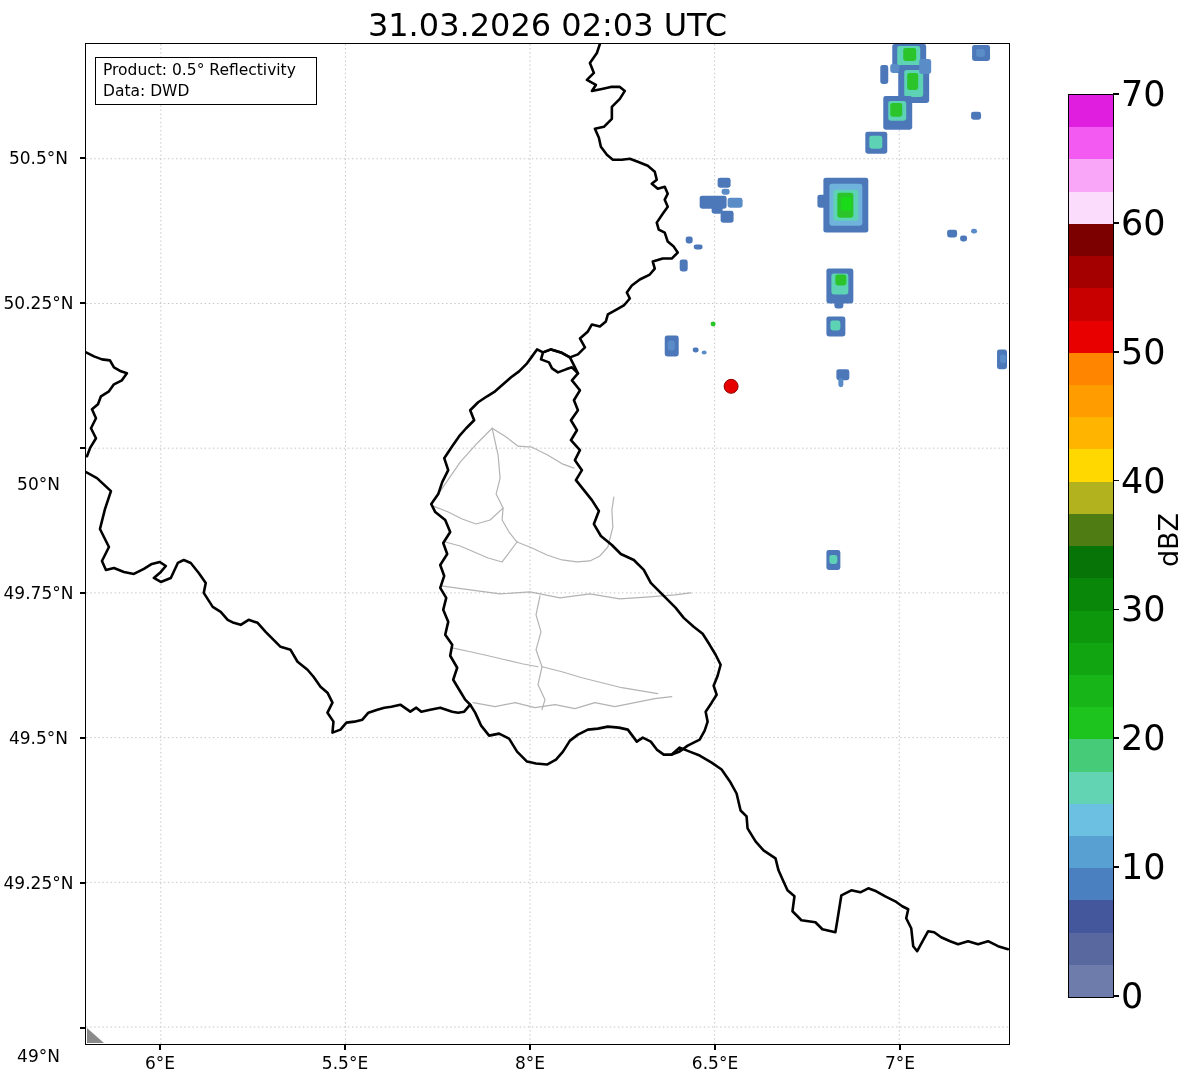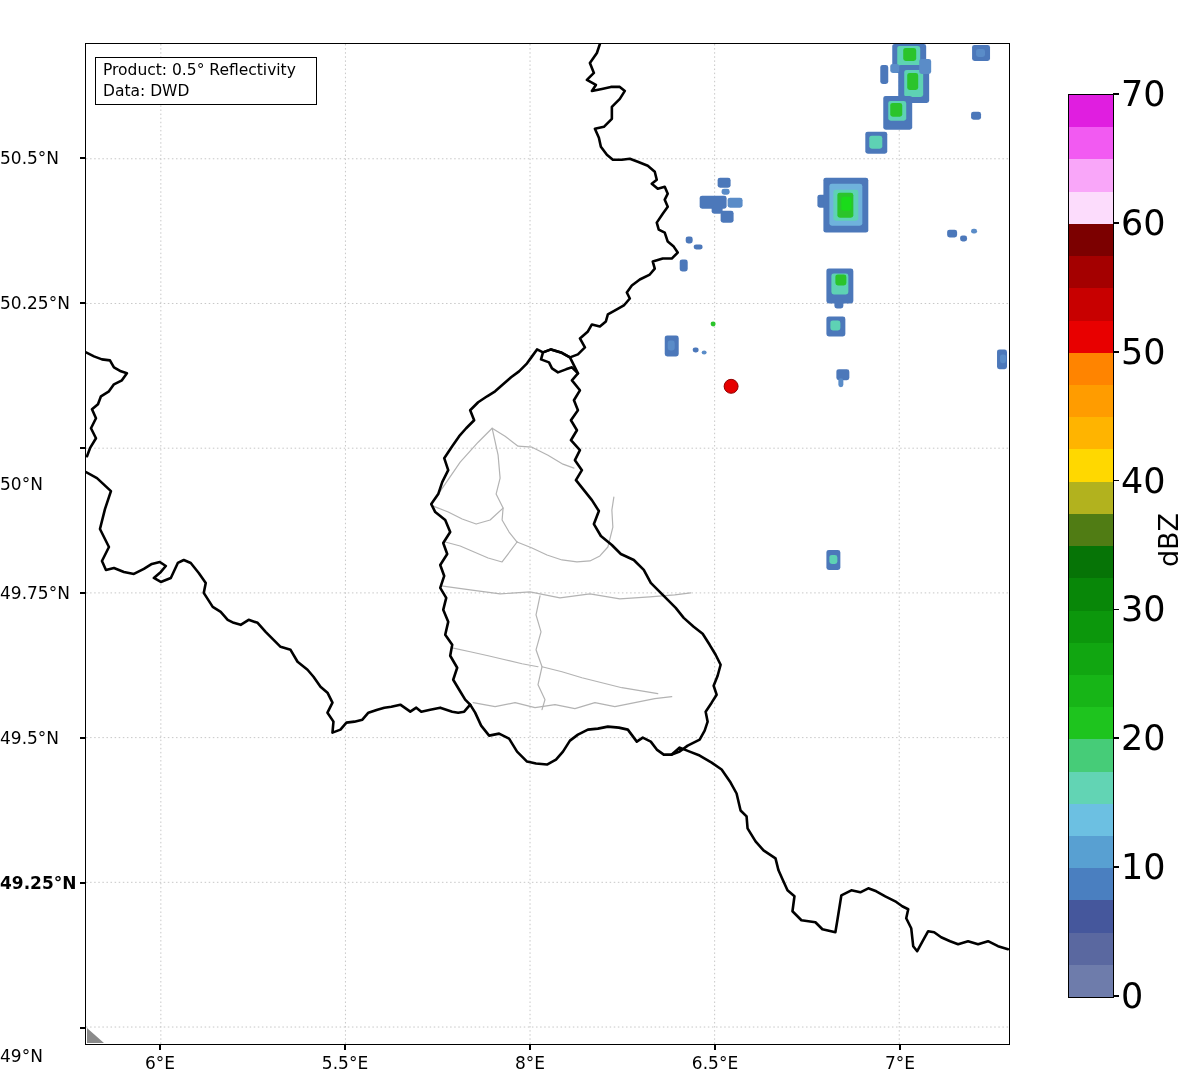--- a/index.html
+++ b/index.html
@@ -6,35 +6,36 @@
   .fig{position:relative;width:1202px;height:1081px;background:#ffffff;
        font-family:"DejaVu Sans","Liberation Sans",sans-serif;color:#000;overflow:hidden;}
   .title{position:absolute;left:85px;top:6px;width:925px;text-align:center;
          font-size:32px;letter-spacing:0px;}
   .plot{position:absolute;left:85px;top:43px;width:925px;height:1002px;
         border:1.8px solid #000;box-sizing:border-box;background:#fff;}
   .plot svg{position:absolute;left:0;top:0;width:100%;height:100%;display:block;}
   .infobox{position:absolute;left:95px;top:57px;width:222px;height:48px;
            border:1.3px solid #000;background:#fff;box-sizing:border-box;
            padding:2px 8px 0 7px;font-size:15.5px;line-height:21px;z-index:5;}
-  .ticklabel-lat{position:absolute;left:0;width:77px;text-align:left;font-size:17px;line-height:20px;}
+  .ticklabel-lat{position:absolute;left:0;width:77px;text-align:center;font-size:17px;line-height:20px;}
   .ticklabel-lon{position:absolute;width:90px;text-align:center;font-size:17px;line-height:20px;}
   .tickmark{position:absolute;background:#000;}
   .colorbar{position:absolute;left:1068px;top:94px;width:44px;height:902px;
             border:1.3px solid #000;box-sizing:content-box;display:flex;flex-direction:column;}
   .colorbar .seg{flex:1 1 auto;}
   .cbar-ticklabel{position:absolute;left:1121px;font-size:35px;line-height:26px;}
   .cbar-label{position:absolute;left:1168px;top:540px;font-size:27px;
               transform:translate(-50%,-50%) rotate(-90deg);white-space:nowrap;}
 </style>
 </head>
 <body>
 
 <div class="fig">
 
+  <div class="title">31.03.2026 02:03 UTC</div>
 
   <div class="plot">
     <svg id="map-svg" preserveAspectRatio="none" viewBox="85 43 925 1002">
         <g>
           <line x1="160" y1="43" x2="160" y2="1045" stroke="#c7c7c7" stroke-width="1" stroke-dasharray="1.5 2.6"></line>
           <line x1="345" y1="43" x2="345" y2="1045" stroke="#c7c7c7" stroke-width="1" stroke-dasharray="1.5 2.6"></line>
           <line x1="530" y1="43" x2="530" y2="1045" stroke="#c7c7c7" stroke-width="1" stroke-dasharray="1.5 2.6"></line>
           <line x1="715" y1="43" x2="715" y2="1045" stroke="#c7c7c7" stroke-width="1" stroke-dasharray="1.5 2.6"></line>
           <line x1="900" y1="43" x2="900" y2="1045" stroke="#c7c7c7" stroke-width="1" stroke-dasharray="1.5 2.6"></line>
           <line x1="85" y1="158" x2="1010" y2="158" stroke="#c7c7c7" stroke-width="1" stroke-dasharray="1.5 2.6"></line>
@@ -133,21 +134,21 @@
       <div class="ticklabel-lat" style="top: 148px;">50.5°N</div>
       <div class="tickmark" style="left: 80px; top: 302.25px; width: 5px; height: 1.6px;"></div>
       <div class="ticklabel-lat" style="top: 293px;">50.25°N</div>
       <div class="tickmark" style="left: 80px; top: 447.25px; width: 5px; height: 1.6px;"></div>
       <div class="ticklabel-lat" style="top: 438px; margin-top: 36px;">50°N</div>
       <div class="tickmark" style="left: 80px; top: 592.25px; width: 5px; height: 1.6px;"></div>
       <div class="ticklabel-lat" style="top: 583px;">49.75°N</div>
       <div class="tickmark" style="left: 80px; top: 737.25px; width: 5px; height: 1.6px;"></div>
       <div class="ticklabel-lat" style="top: 728px;">49.5°N</div>
       <div class="tickmark" style="left: 80px; top: 882.25px; width: 5px; height: 1.6px;"></div>
-      <div class="ticklabel-lat" style="top: 873px; font-weight: bold;">49.25°N</div>
+      <div class="ticklabel-lat" style="top: 873px;">49.25°N</div>
       <div class="tickmark" style="left: 80px; top: 1027.25px; width: 5px; height: 1.6px;"></div>
       <div class="ticklabel-lat" style="top: 1018px; margin-top: 28px;">49°N</div>
       <div class="tickmark" style="left: 159.2px; top: 1045px; width: 1.6px; height: 5px;"></div>
       <div class="ticklabel-lon" style="left: 115px; top: 1053px;">6°E</div>
       <div class="tickmark" style="left: 344.2px; top: 1045px; width: 1.6px; height: 5px;"></div>
       <div class="ticklabel-lon" style="left: 300px; top: 1053px;">5.5°E</div>
       <div class="tickmark" style="left: 529.2px; top: 1045px; width: 1.6px; height: 5px;"></div>
       <div class="ticklabel-lon" style="left: 485px; top: 1053px;">8°E</div>
       <div class="tickmark" style="left: 714.2px; top: 1045px; width: 1.6px; height: 5px;"></div>
       <div class="ticklabel-lon" style="left: 670px; top: 1053px;">6.5°E</div>

